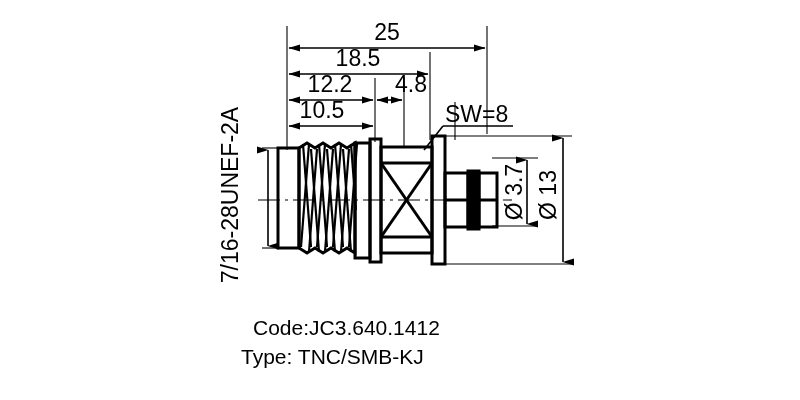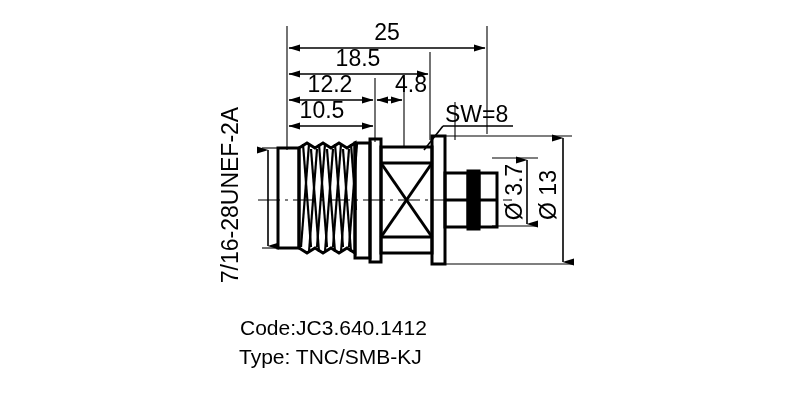--- a/index.html
+++ b/index.html
@@ -25,23 +25,24 @@
     left: 0;
     top: 0;
   }
   .cap {
     position: absolute;
     font-family: "Liberation Sans", sans-serif;
     font-size: 21px;
     color: #000000;
     white-space: nowrap;
     letter-spacing: 0px;
+    margin-left: 13px;
   }
   #caption-code { left: 240px; top: 316px; }
-  #caption-type { left: 239px; top: 345px; }
+  #caption-type { left: 228px; top: 345px; }
   svg text {
     font-family: "Liberation Sans", sans-serif;
     fill: #000000;
   }
 </style>
 </head>
 <body>
 
 <div id="root">
 

